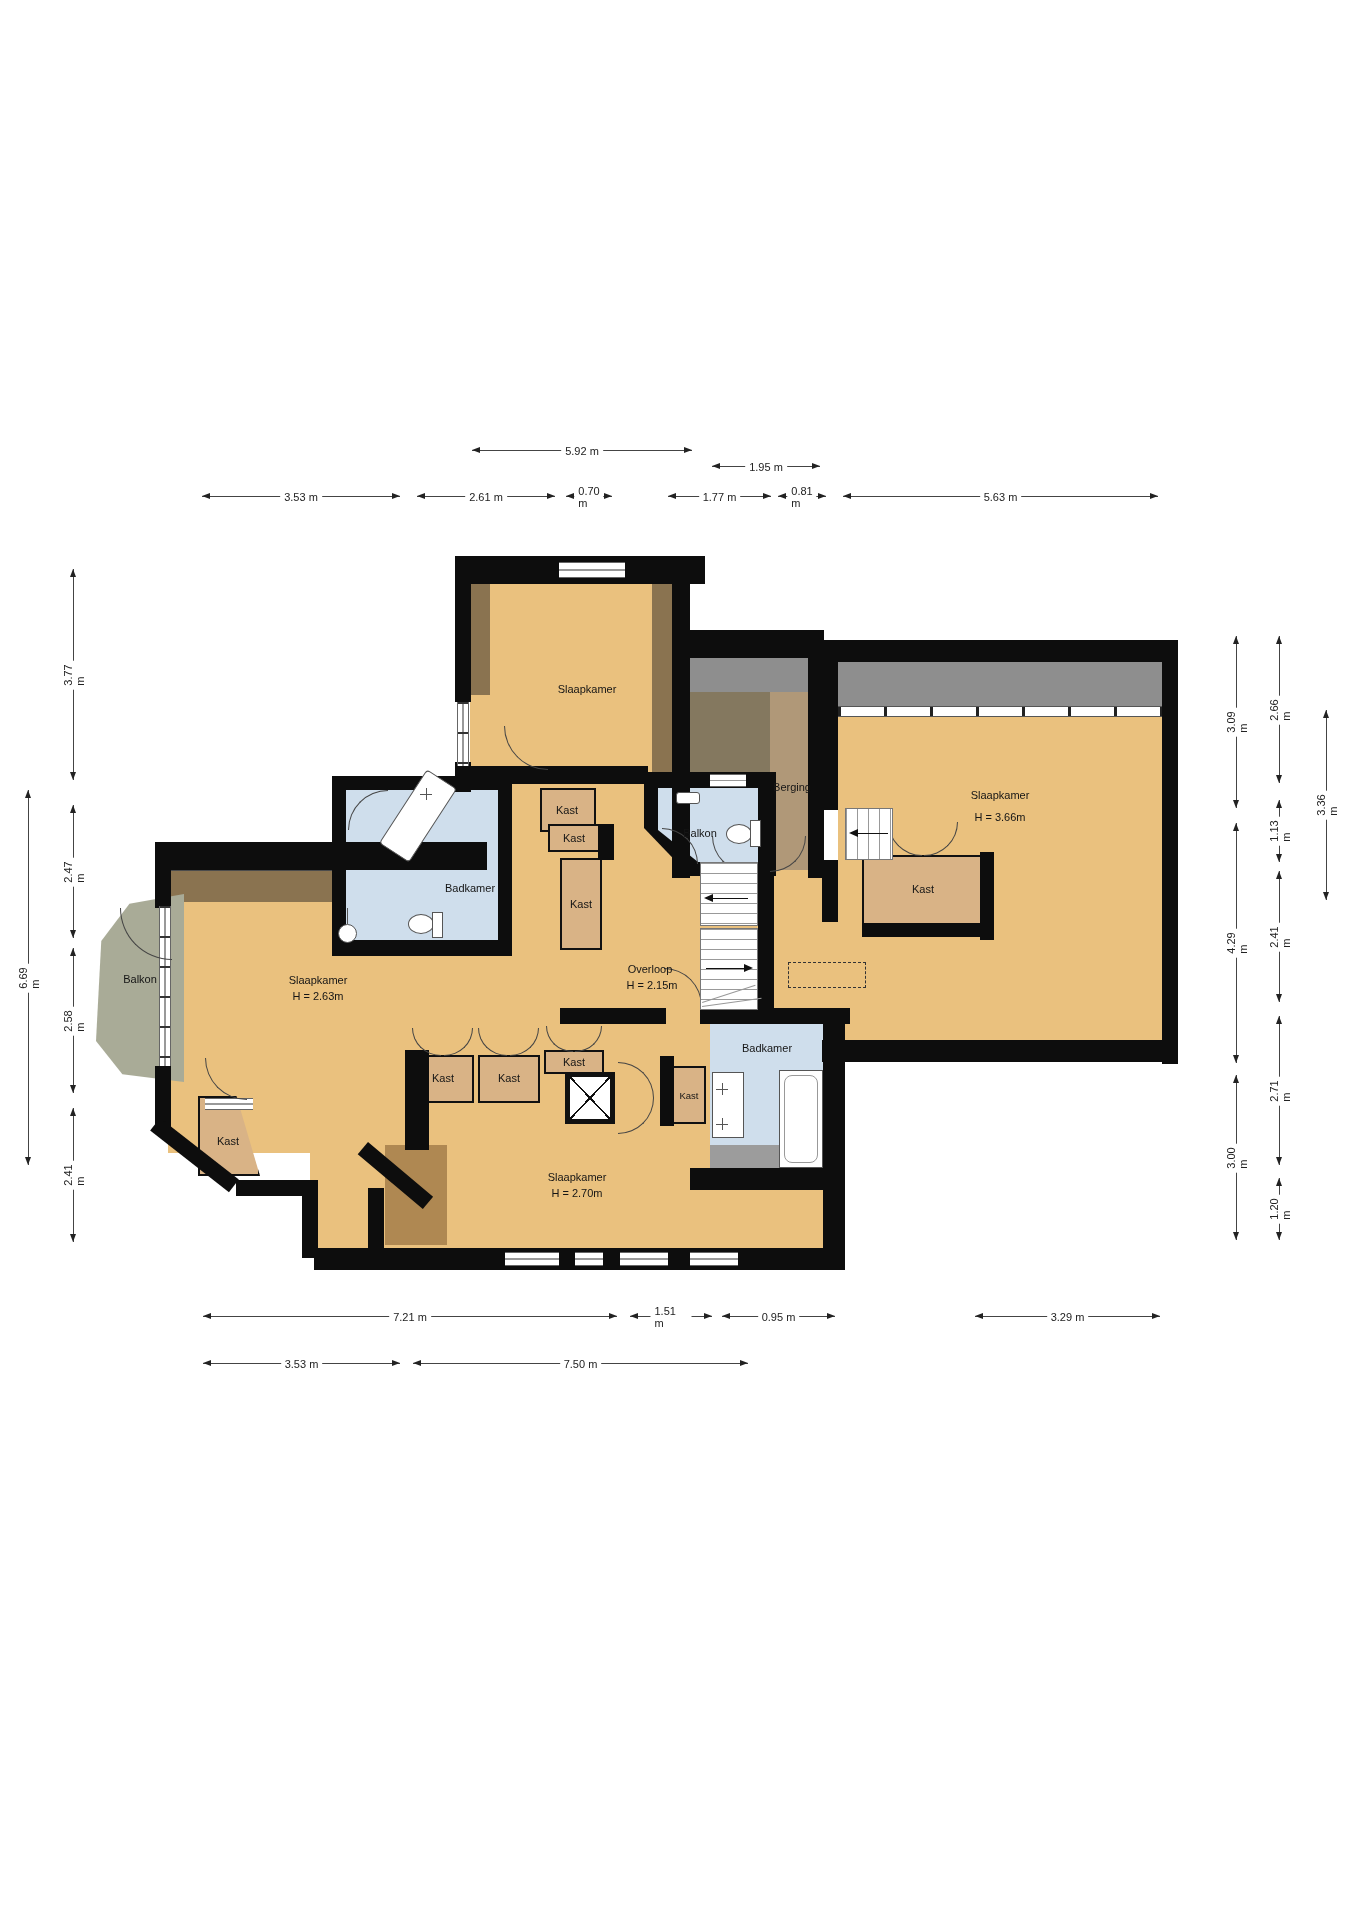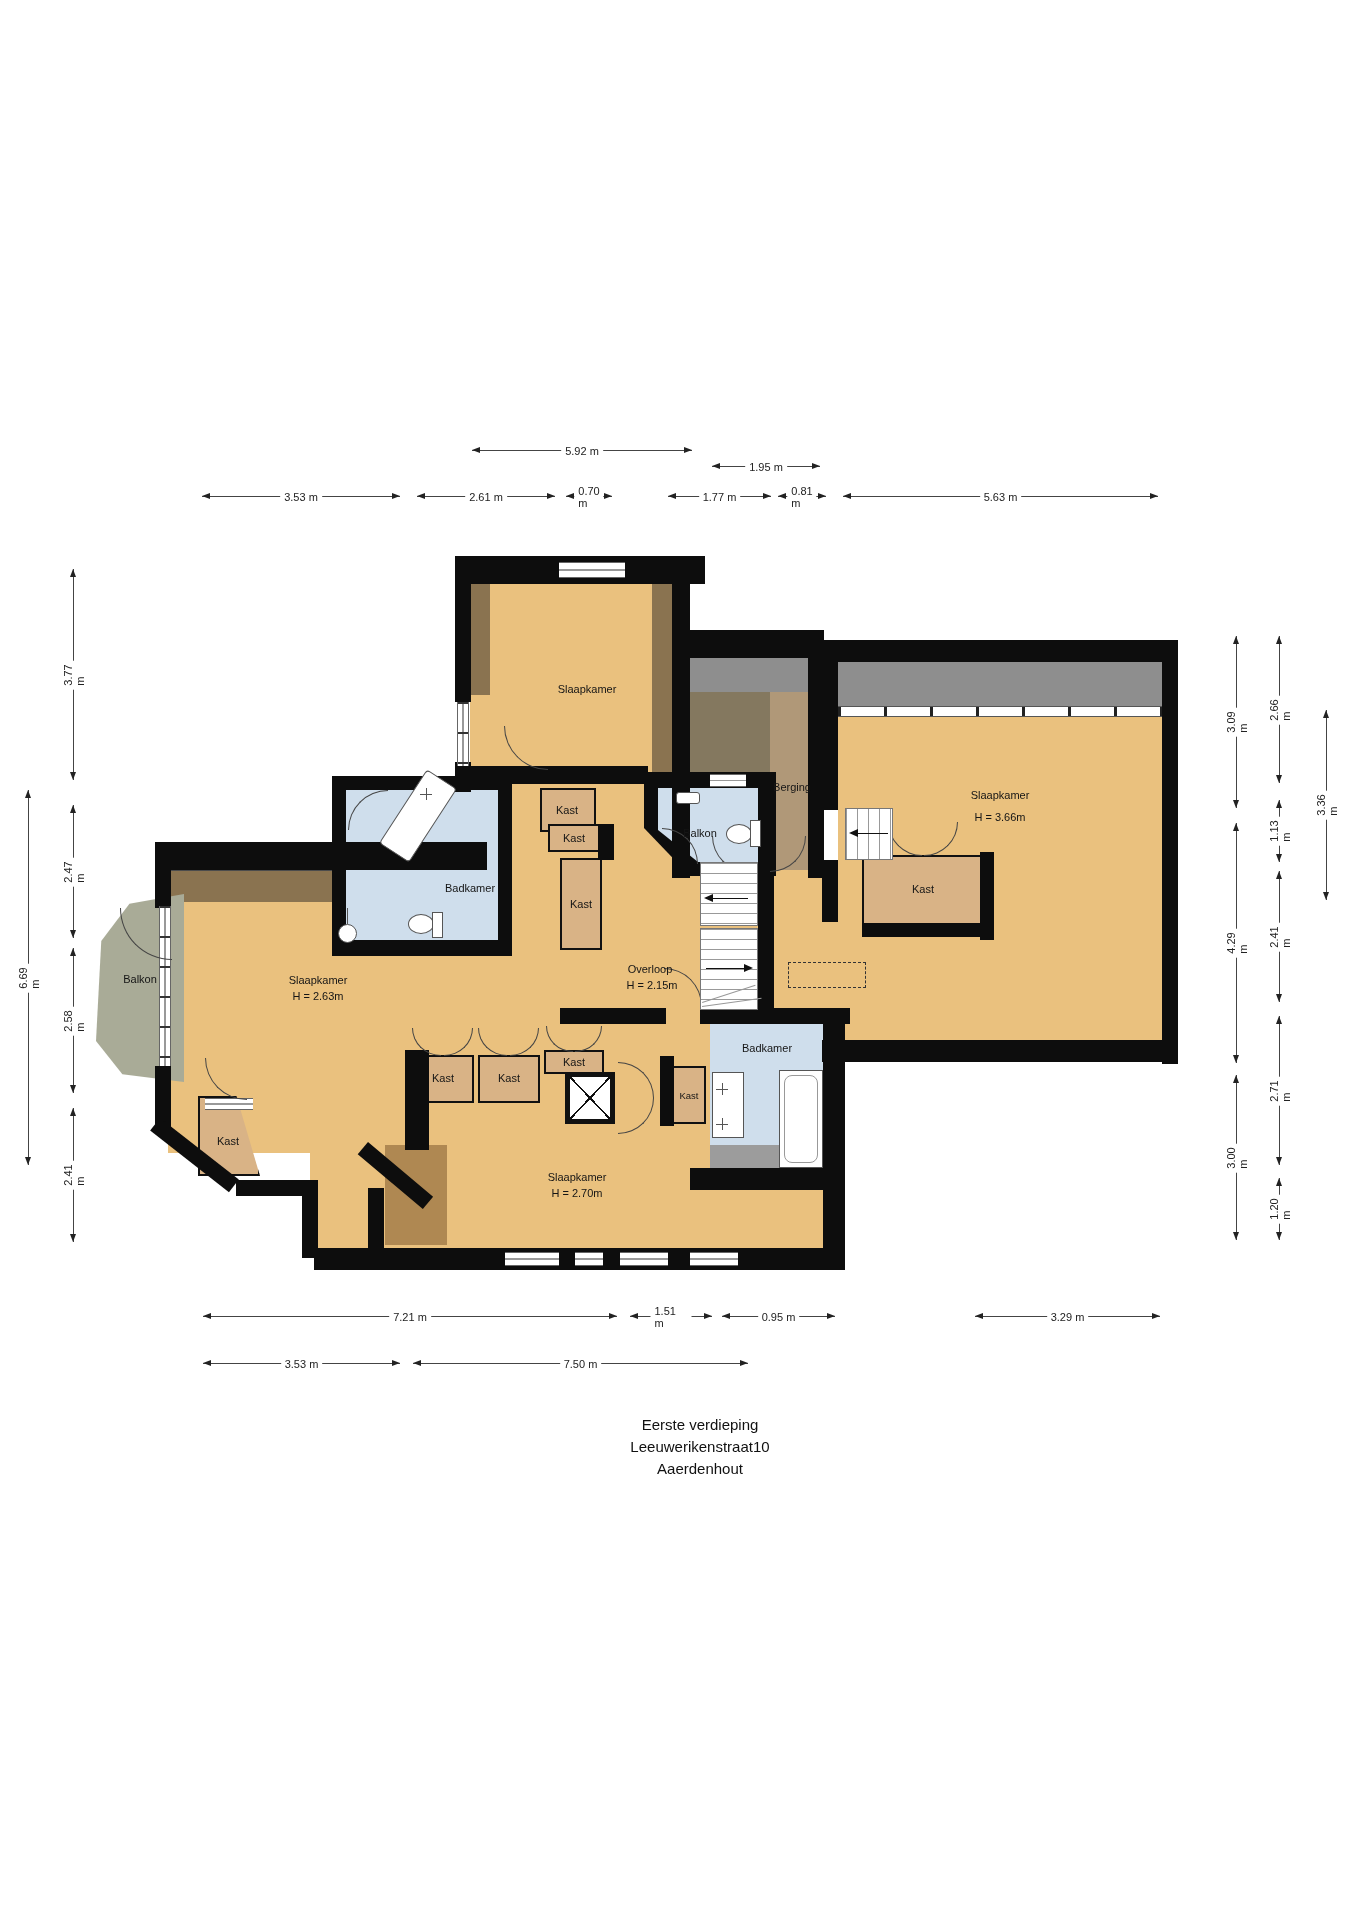--- a/index.html
+++ b/index.html
@@ -324,19 +324,14 @@
       </div>
 
     <div class="dimh" style="left:203px;top:1359px;width:197px;">
         <span>3.53 m</span>
       </div>
     <div class="dimh" style="left:413px;top:1359px;width:335px;">
         <span>7.50 m</span>
       </div>
   </div>
 
-  <div class="title-lines">
-    <div>Eerste verdieping</div>
-    <div>Leeuwerikenstraat10</div>
-    <div>Aaerdenhout</div>
-  </div>
 
 </div>
 
 </body></html>

